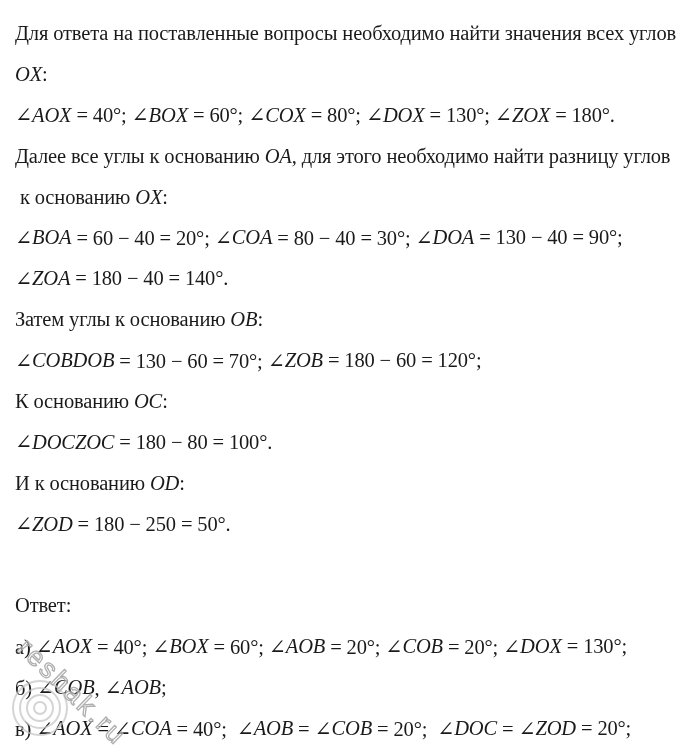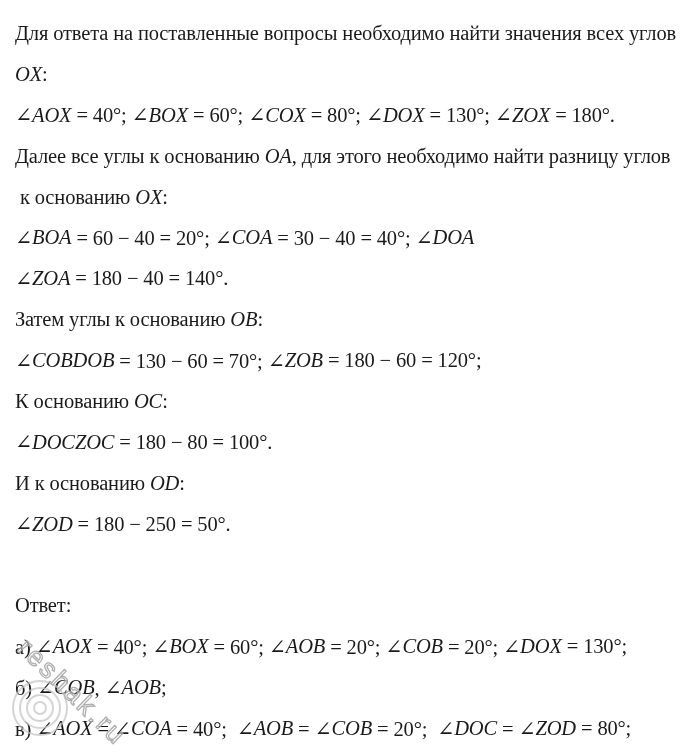--- a/index.html
+++ b/index.html
@@ -56,35 +56,35 @@
 </head>
 <body>
 
 <div class="doc">
   <div id="solution-lines">
       <div class="line"><span>Для ответа на поставленные вопросы необходимо найти значения всех углов</span></div>
       <div class="line"><i>OX</i><span>:</span></div>
       <div class="line"><span>∠</span><i>AOX</i><span> = 40°; ∠</span><i>BOX</i><span> = 60°; ∠</span><i>COX</i><span> = 80°; ∠</span><i>DOX</i><span> = 130°; ∠</span><i>ZOX</i><span> = 180°.</span></div>
       <div class="line"><span>Далее все углы к основанию </span><i>OA</i><span>, для этого необходимо найти разницу углов</span></div>
       <div class="line"><span> к основанию </span><i>OX</i><span>:</span></div>
-      <div class="line"><span>∠</span><i>BOA</i><span> = 60 − 40 = 20°; ∠</span><i>COA</i><span> = 30 − 40 = 40°; ∠</span><i>DOA</i></div>
+      <div class="line"><span>∠</span><i>BOA</i><span> = 60 − 40 = 20°; ∠</span><i>COA</i><span> = 80 − 40 = 30°; ∠</span><i>DOA</i><span> = 130 − 40 = 90°;</span></div>
       <div class="line"><span>∠</span><i>ZOA</i><span> = 180 − 40 = 140°.</span></div>
       <div class="line"><span>Затем углы к основанию </span><i>OB</i><span>:</span></div>
       <div class="line"><span>∠</span><i>COB</i><i>DOB</i><span> = 130 − 60 = 70°; ∠</span><i>ZOB</i><span> = 180 − 60 = 120°;</span></div>
       <div class="line"><span>К основанию </span><i>OC</i><span>:</span></div>
       <div class="line"><span>∠</span><i>DOC</i><i>ZOC</i><span> = 180 − 80 = 100°.</span></div>
       <div class="line"><span>И к основанию </span><i>OD</i><span>:</span></div>
       <div class="line"><span>∠</span><i>ZOD</i><span> = 180 − 250 = 50°.</span></div>
     </div>
   <div class="spacer"></div>
   <div class="line">Ответ:</div>
   <div id="answer-lines">
       <div class="line"><span>а) ∠</span><i>AOX</i><span> = 40°; ∠</span><i>BOX</i><span> = 60°; ∠</span><i>AOB</i><span> = 20°; ∠</span><i>COB</i><span> = 20°; ∠</span><i>DOX</i><span> = 130°;</span></div>
       <div class="line"><span>б) ∠</span><i>COB</i><span>, ∠</span><i>AOB</i><span>;</span></div>
-      <div class="line"><span>в) ∠</span><i>AOX</i><span> = ∠</span><i>COA</i><span> = 40°;  ∠</span><i>AOB</i><span> = ∠</span><i>COB</i><span> = 20°;  ∠</span><i>DOC</i><span> = ∠</span><i>ZOD</i><span> = 80°;</span></div>
+      <div class="line"><span>в) ∠</span><i>AOX</i><span> = ∠</span><i>COA</i><span> = 40°;  ∠</span><i>AOB</i><span> = ∠</span><i>COB</i><span> = 20°;  ∠</span><i>DOC</i><span> = ∠</span><i>ZOD</i><span> = 20°;</span></div>
       <div class="line"><span>г) ∠</span><i>BOA</i><span> = 20°;  ∠</span><i>COA</i><span> = 40°;  ∠</span><i>DOA</i><span> = 90°;  ∠</span><i>ZOA</i><span> = 140°;</span></div>
     </div>
 </div>
 
 <svg class="watermark" viewBox="0 0 280 134" aria-hidden="true">
   <g fill="none" stroke="#c4c4c4" stroke-width="2" opacity="0.8">
     <circle cx="40" cy="86" r="6"></circle>
     <circle cx="40" cy="86" r="13"></circle>
     <circle cx="40" cy="86" r="20"></circle>
     <circle cx="40" cy="86" r="27"></circle>

